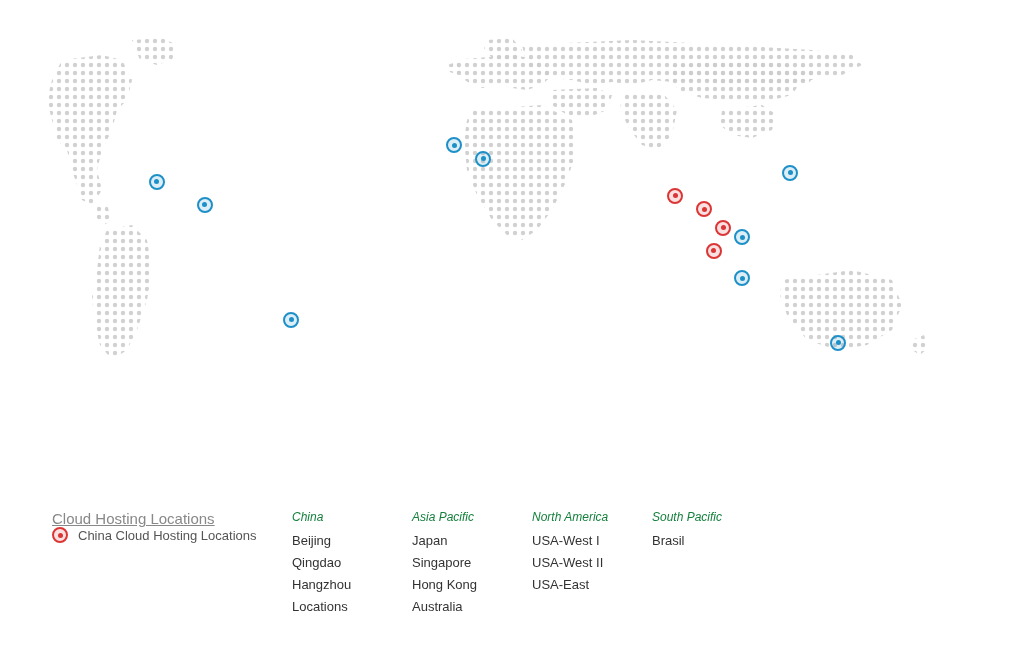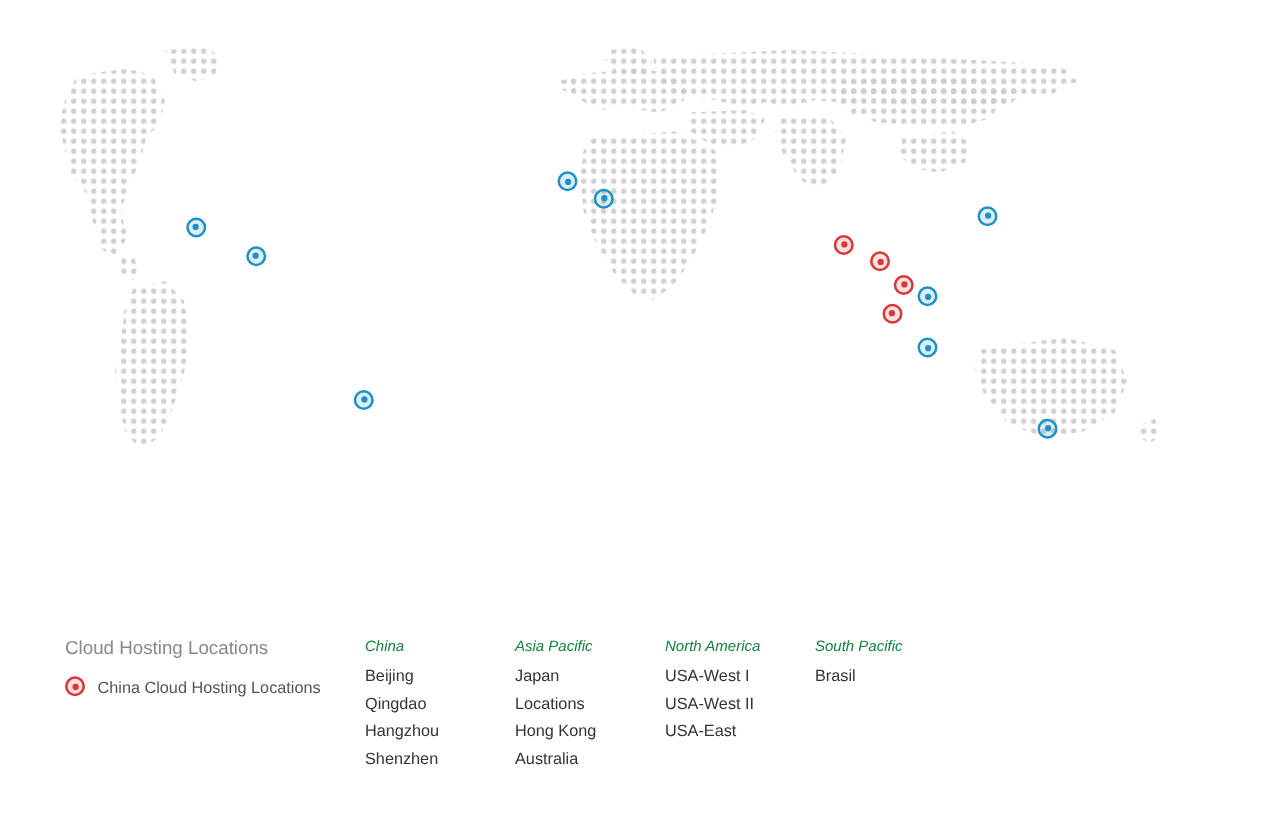--- a/index.html
+++ b/index.html
@@ -83,21 +83,21 @@
 
     .legend-left {
       min-width: 240px;
       flex-shrink: 0;
     }
 
     .legend-title {
       font-size: 15px;
       color: #888;
       font-weight: 300;
-      margin-bottom: 14px;
+      text-decoration: underline;
     }
 
     .legend-item {
       display: flex;
       align-items: flex-end;
       margin-bottom: 8px;
       font-size: 13px;
       color: #555;
     }
 
@@ -256,26 +256,26 @@
       <span>China Cloud Hosting Locations</span>
     </div>
   </div>
 
   <div class="regions-container" id="regions-list">
   <div class="region-column">
         <div class="region-header">China</div>
         <div class="region-city">Beijing</div>
         <div class="region-city">Qingdao</div>
         <div class="region-city">Hangzhou</div>
-        <div class="region-city">Shenzhen</div>
+        <div class="region-city">Locations</div>
       </div>
       <div class="region-column">
         <div class="region-header">Asia Pacific</div>
         <div class="region-city">Japan</div>
-        <div class="region-city">Locations</div>
+        <div class="region-city">Singapore</div>
         <div class="region-city">Hong Kong</div>
         <div class="region-city">Australia</div>
       </div>
       <div class="region-column">
         <div class="region-header">North America</div>
         <div class="region-city">USA-West I</div>
         <div class="region-city">USA-West II</div>
         <div class="region-city">USA-East</div>
       </div>
       <div class="region-column">

